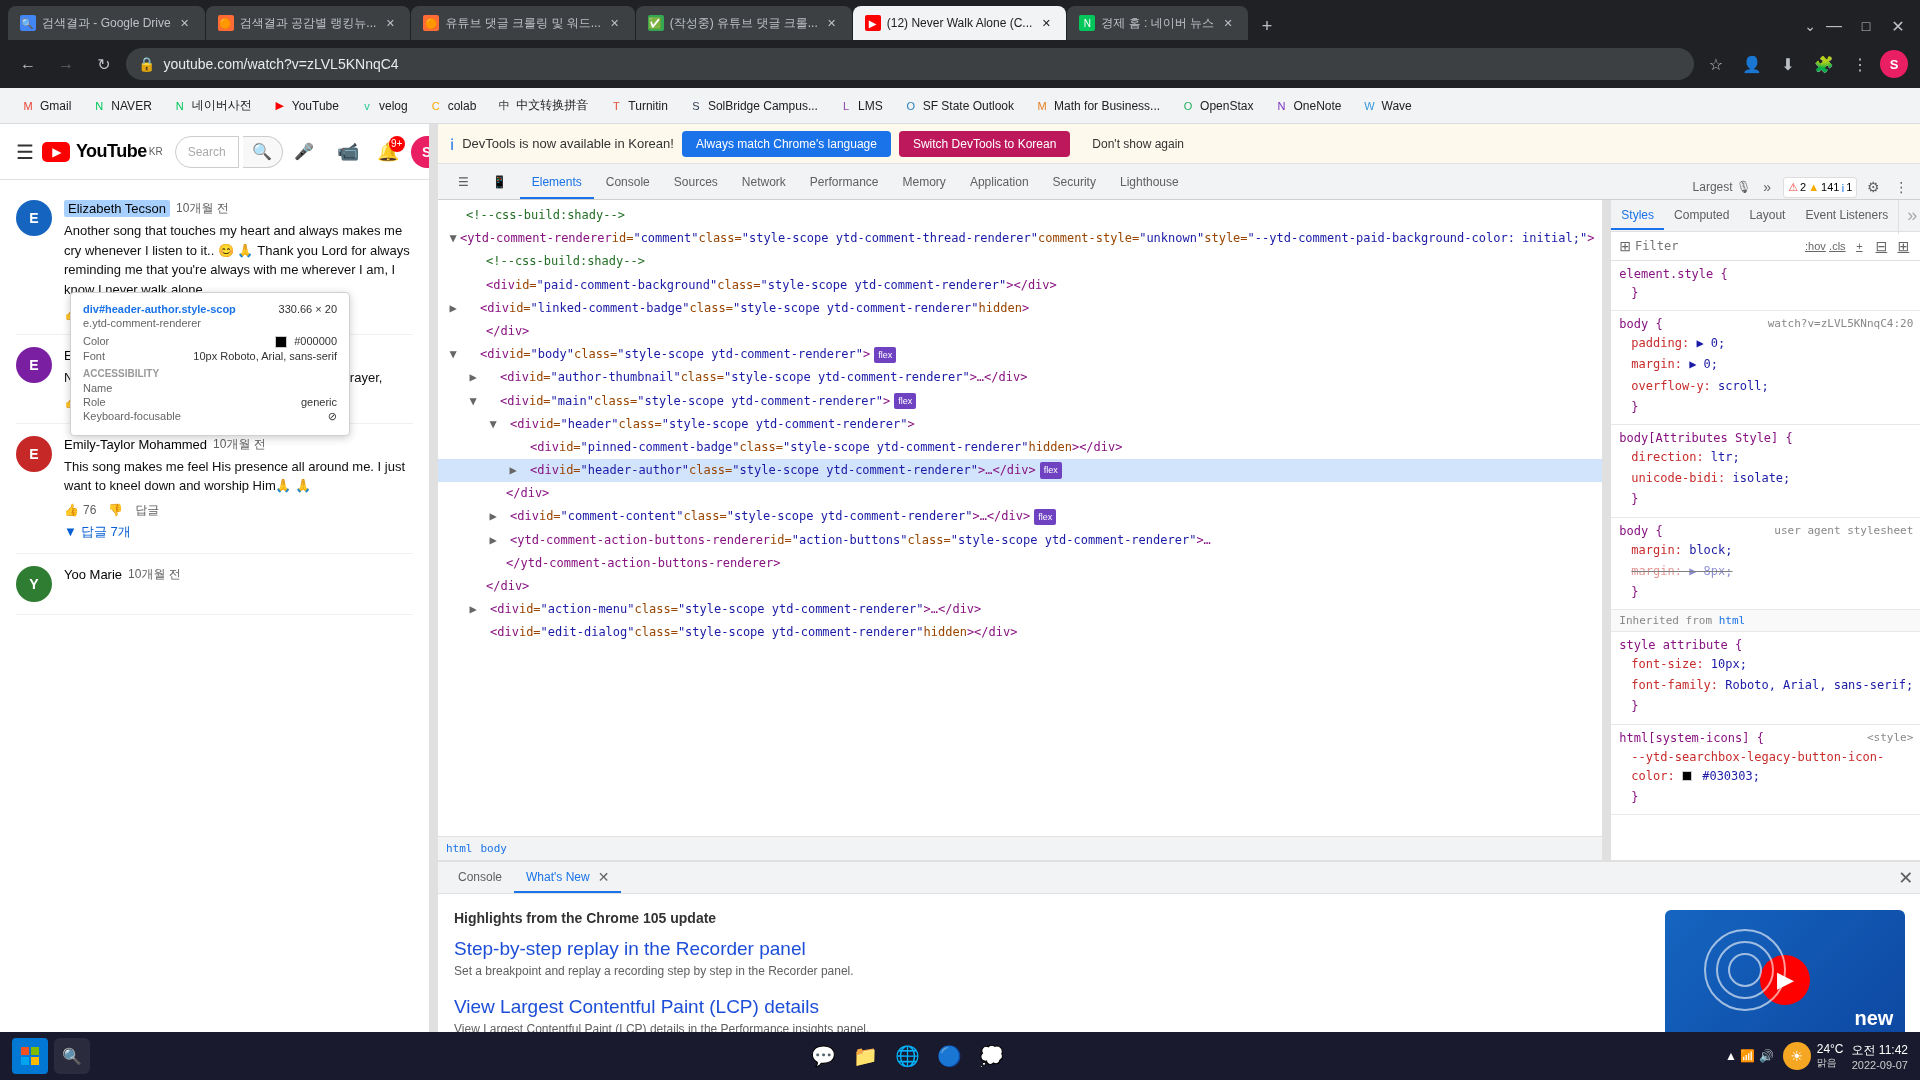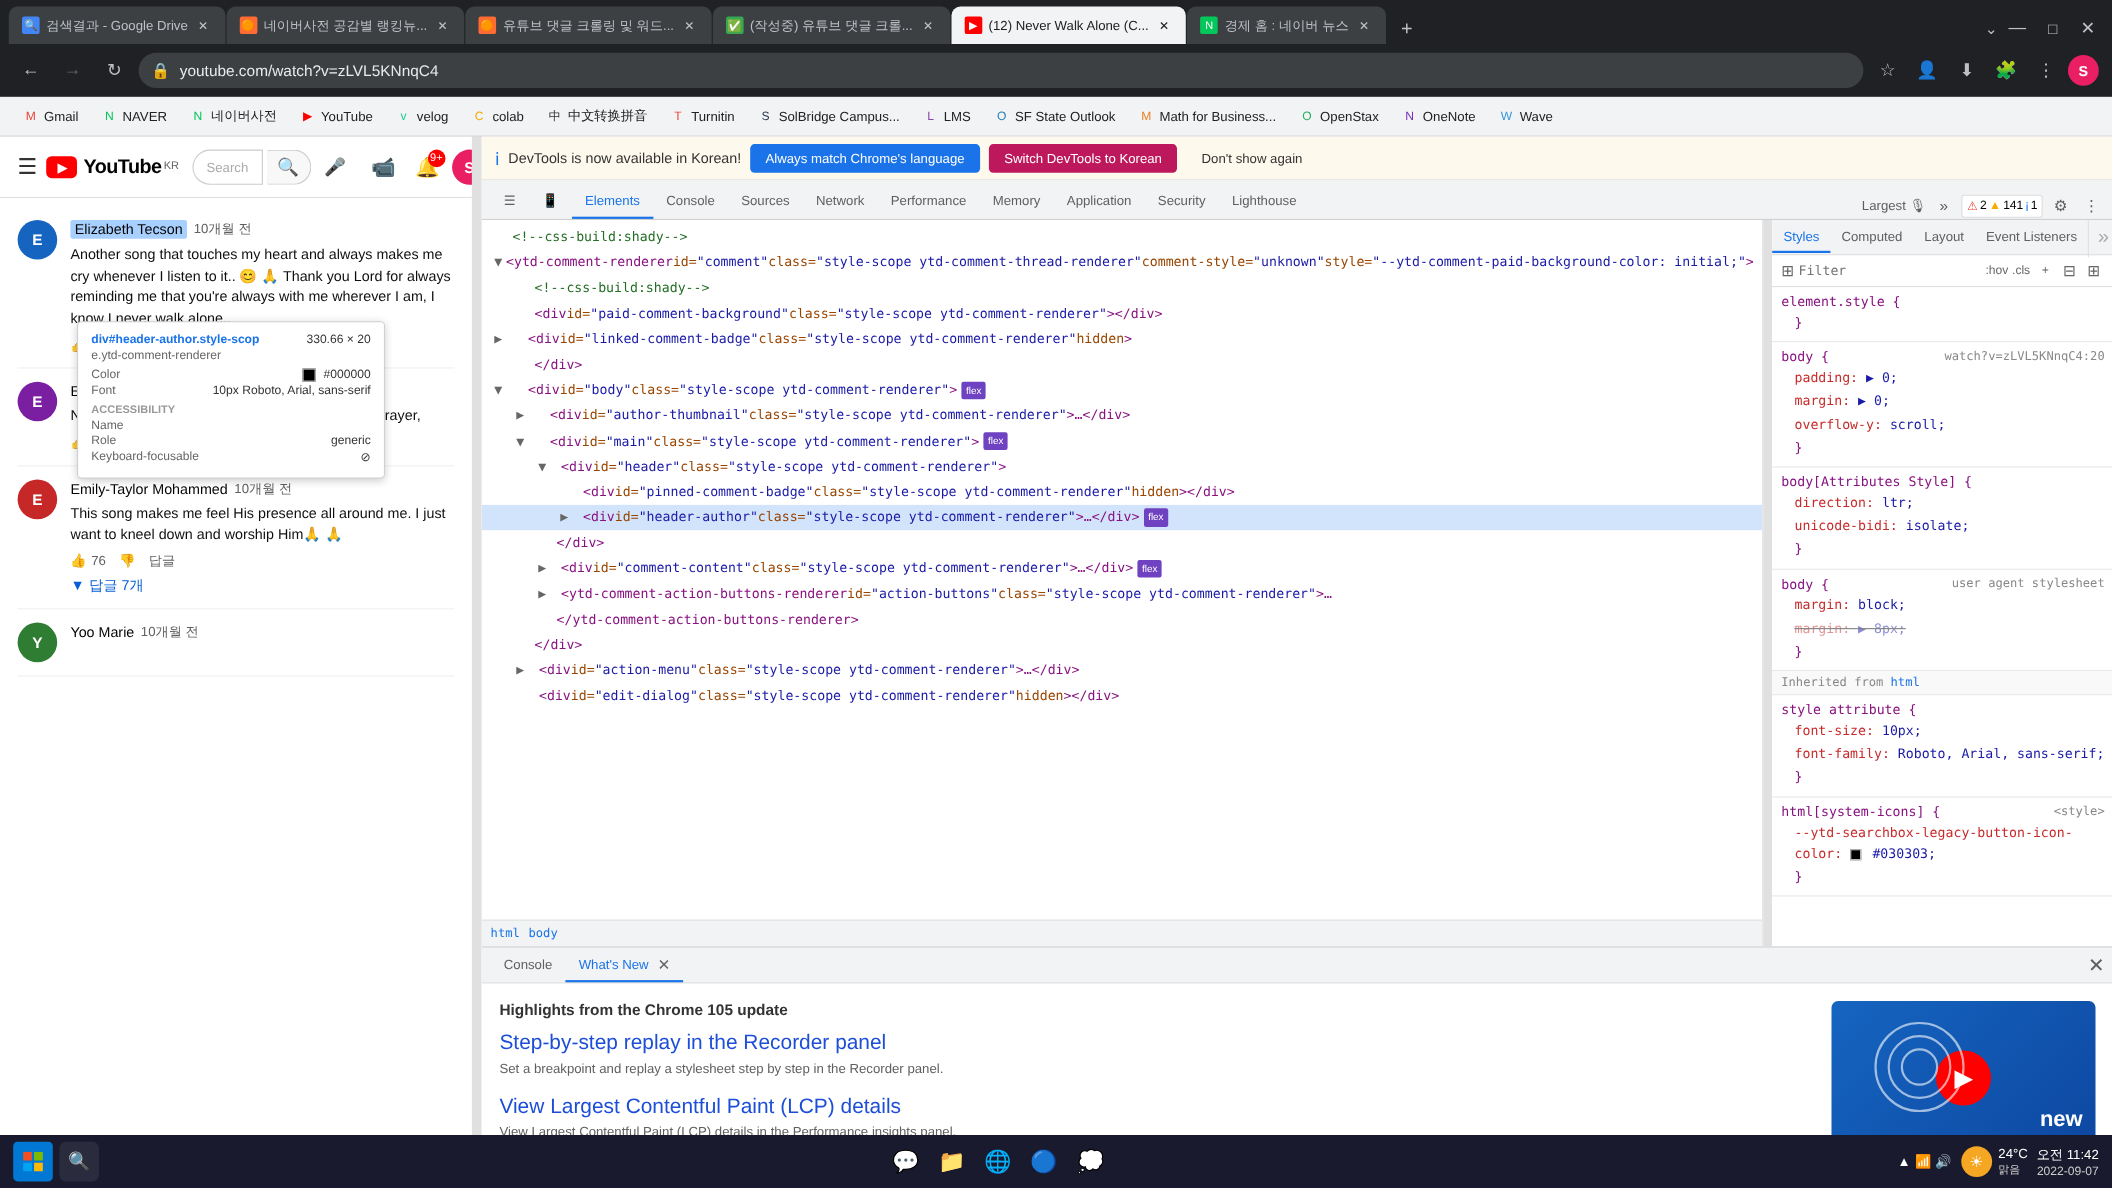--- a/index.html
+++ b/index.html
@@ -154,21 +154,21 @@
 
     
     .styles-panel { width: 310px; background: #fff; display: flex; flex-direction: column; overflow: hidden; flex-shrink: 0; }
     .styles-tabs { height: 32px; background: #f1f3f4; border-bottom: 1px solid #e0e0e0; display: flex; align-items: center; }
     .st-tab { padding: 6px 10px; font-size: 12px; color: #606060; cursor: pointer; border-bottom: 2px solid transparent; white-space: nowrap; }
     .st-tab.active { color: #1a73e8; border-bottom-color: #1a73e8; }
     .styles-content { flex: 1; overflow-y: auto; font-family: monospace; font-size: 12px; }
     .filter-bar { padding: 4px 8px; border-bottom: 1px solid #e0e0e0; display: flex; align-items: center; gap: 4px; }
     .filter-input { flex: 1; border: none; font-size: 12px; outline: none; font-family: monospace; background: transparent; }
     .filter-icons { display: flex; align-items: center; gap: 2px; }
-    .filt-icon { width: 20px; height: 20px; display: flex; align-items: center; justify-content: center; font-size: 11px; color: #666; cursor: pointer; border-radius: 2px; }
+    .filt-icon { width: 20px; height: 20px; display: flex; align-items: center; justify-content: center; font-size: 11px; color: #666; cursor: pointer; border-radius: 2px; text-decoration: underline; }
     .style-block { border-bottom: 1px solid #e8e8e8; padding: 6px 8px; }
     .style-selector { color: #881280; font-weight: 500; margin-bottom: 2px; }
     .style-source { color: #888; font-size: 11px; float: right; }
     .style-prop { padding: 1px 0 1px 12px; line-height: 1.6; }
     .prop-name { color: #c82b2b; }
     .prop-val { color: #1a1aa6; }
     .prop-strikethrough { text-decoration: line-through; opacity: 0.5; }
     .inherited-from { font-size: 11px; color: #888; padding: 4px 8px; border-bottom: 1px solid #e8e8e8; background: #f9f9f9; }
     .color-dot { width: 10px; height: 10px; background: #000; border: 1px solid #ccc; display: inline-block; margin-right: 3px; vertical-align: middle; cursor: pointer; }
     .more-panel { display: flex; align-items: center; justify-content: center; padding: 8px; color: #aaa; font-size: 18px; cursor: pointer; border-left: 1px solid #e0e0e0; }
@@ -188,21 +188,21 @@
 <div class="browser">
 
   <div class="tab-bar">
     <div class="tab">
       <div class="tab-favicon" style="background:#4285f4;color:#fff;font-size:10px;">🔍</div>
       <span class="tab-title">검색결과 - Google Drive</span>
       <span class="tab-close">✕</span>
     </div>
     <div class="tab">
       <div class="tab-favicon" style="background:#ff6b35;color:#fff;">🟠</div>
-      <span class="tab-title">네이버사전 공감별 랭킹뉴...</span>
+      <span class="tab-title">검색결과 공감별 랭킹뉴...</span>
       <span class="tab-close">✕</span>
     </div>
     <div class="tab">
       <div class="tab-favicon" style="background:#ff6b35;color:#fff;">🟠</div>
       <span class="tab-title">유튜브 댓글 크롤링 및 워드...</span>
       <span class="tab-close">✕</span>
     </div>
     <div class="tab">
       <div class="tab-favicon" style="background:#34a853;color:#fff;font-size:11px;">✅</div>
       <span class="tab-title">(작성중) 유튜브 댓글 크롤...</span>
@@ -799,21 +799,21 @@
             <span>What's New</span>
             <span class="bt-close">✕</span>
           </div>
           <div class="bottom-panel-close" style="margin-left:auto;">✕</div>
         </div>
         <div class="whats-new-content">
           <div class="whats-new-left">
             <div class="whats-new-title">Highlights from the Chrome 105 update</div>
             <div class="whats-new-item">
               <a class="wn-link">Step-by-step replay in the Recorder panel</a>
-              <div class="wn-desc">Set a breakpoint and replay a stylesheet step by step in the Recorder panel.</div>
+              <div class="wn-desc">Set a breakpoint and replay a recording step by step in the Recorder panel.</div>
             </div>
             <div class="whats-new-item">
               <a class="wn-link">View Largest Contentful Paint (LCP) details</a>
               <div class="wn-desc">View Largest Contentful Paint (LCP) details in the Performance insights panel.</div>
             </div>
             <div class="whats-new-item">
               <a class="wn-link">Top layer badge in the Elements panel</a>
             </div>
           </div>
           <div class="whats-new-right">

